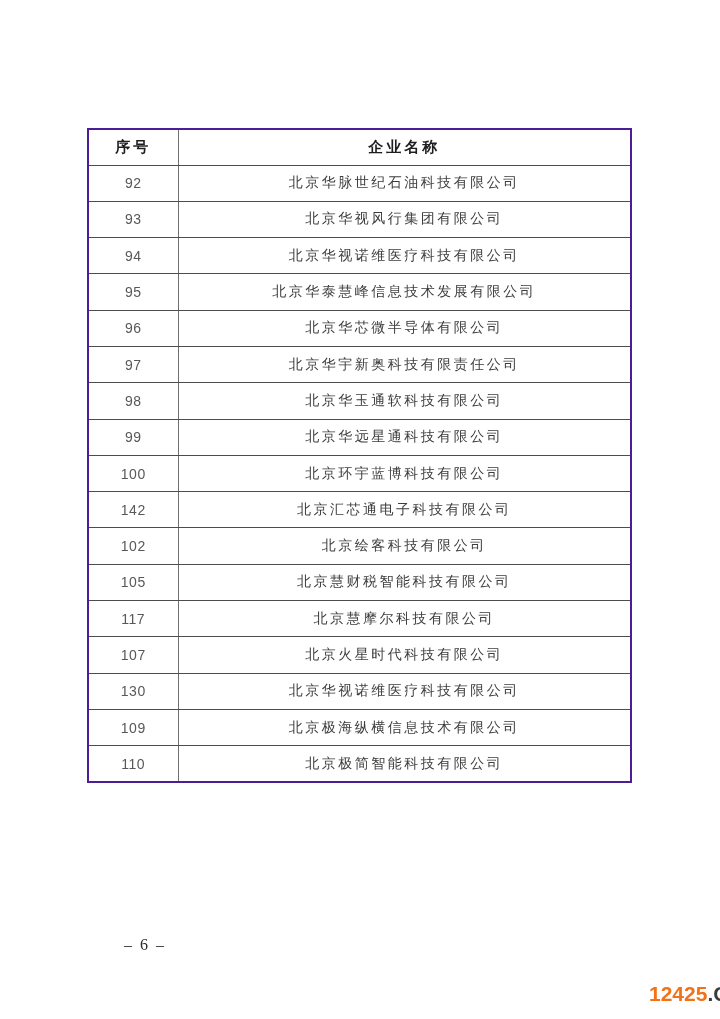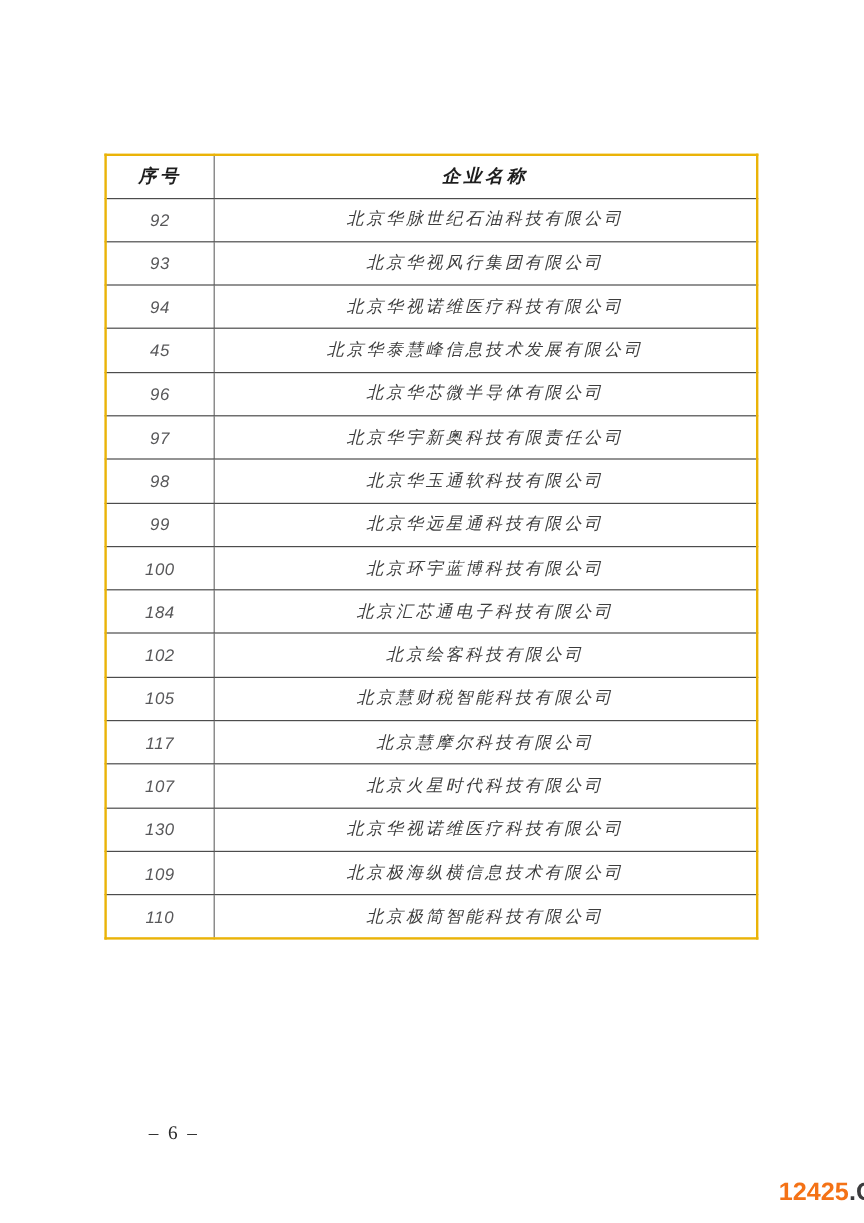--- a/index.html
+++ b/index.html
@@ -16,22 +16,21 @@
     position: absolute;
     left: 87px;
     top: 128px;
     width: 545px;
   }
 
   table.company-table {
     width: 100%;
     border-collapse: collapse;
     table-layout: fixed;
-    border: 2px solid #eab308;
-    font-style: italic;
+    border: 2px solid #4c1d95;
   }
   table.company-table col.col-no { width: 90px; }
 
   table.company-table th,
   table.company-table td {
     border-left: 1.5px solid #707070;
     border-right: 1.5px solid #707070;
     border-top: 1.5px solid #4d4d4d;
     border-bottom: 1.5px solid #4d4d4d;
     text-align: center;
@@ -111,21 +110,21 @@
         </tr>
         <tr>
           <td class="no-cell">93</td>
           <td class="name-cell">北京华视风行集团有限公司</td>
         </tr>
         <tr>
           <td class="no-cell">94</td>
           <td class="name-cell">北京华视诺维医疗科技有限公司</td>
         </tr>
         <tr>
-          <td class="no-cell">45</td>
+          <td class="no-cell">95</td>
           <td class="name-cell">北京华泰慧峰信息技术发展有限公司</td>
         </tr>
         <tr>
           <td class="no-cell">96</td>
           <td class="name-cell">北京华芯微半导体有限公司</td>
         </tr>
         <tr>
           <td class="no-cell">97</td>
           <td class="name-cell">北京华宇新奥科技有限责任公司</td>
         </tr>
@@ -135,21 +134,21 @@
         </tr>
         <tr>
           <td class="no-cell">99</td>
           <td class="name-cell">北京华远星通科技有限公司</td>
         </tr>
         <tr>
           <td class="no-cell">100</td>
           <td class="name-cell">北京环宇蓝博科技有限公司</td>
         </tr>
         <tr>
-          <td class="no-cell">184</td>
+          <td class="no-cell">142</td>
           <td class="name-cell">北京汇芯通电子科技有限公司</td>
         </tr>
         <tr>
           <td class="no-cell">102</td>
           <td class="name-cell">北京绘客科技有限公司</td>
         </tr>
         <tr>
           <td class="no-cell">105</td>
           <td class="name-cell">北京慧财税智能科技有限公司</td>
         </tr>

